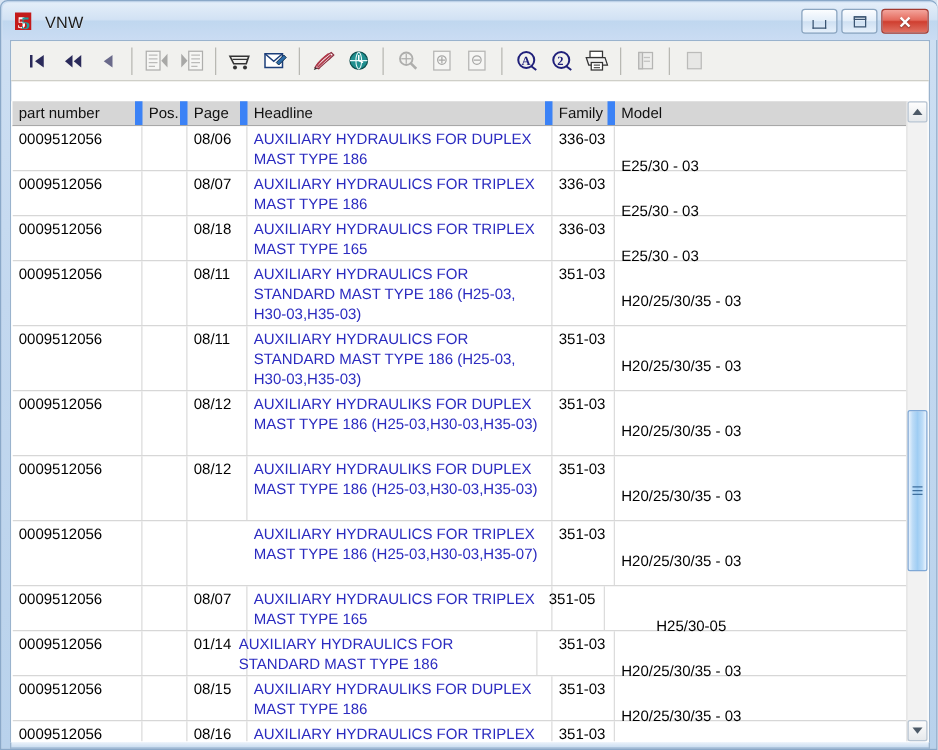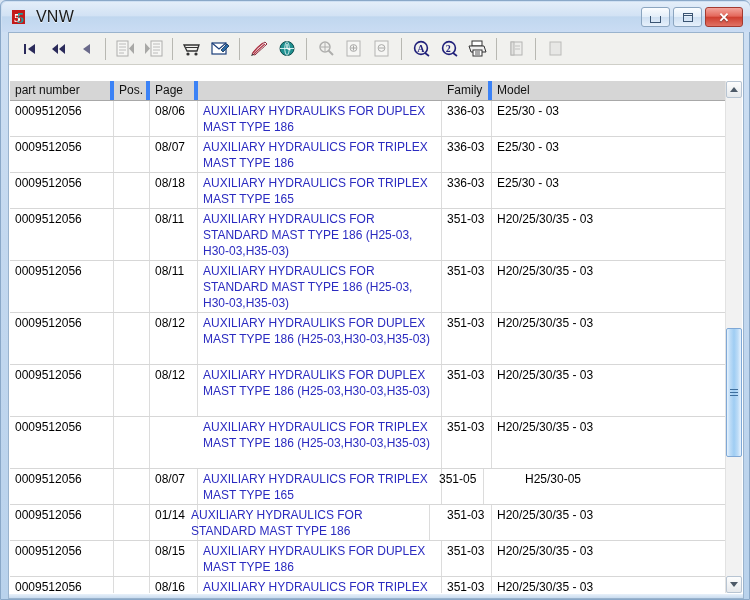--- a/index.html
+++ b/index.html
@@ -23,21 +23,21 @@
     box-sizing:border-box;
     background:linear-gradient(to bottom,#e4eef9 0%,#d2e2f4 45%,#c0d7ef 50%,#cadcf3 100%);
     border-radius:5px 5px 0 0;
     display:flex;align-items:center;
   }
   #app-icon{
     width:18px;height:17px;margin-left:9px;margin-right:7px;
     position:relative;flex:none;
   }
   #title-text{
-    font-size:16px;color:#1a1a1a;letter-spacing:.2px;
+    font-size:13px;color:#1a1a1a;letter-spacing:.2px;
     text-shadow:0 1px 0 rgba(255,255,255,.7);
   }
   #winbtns{position:absolute;right:7px;top:5px;display:flex;gap:3px;}
   .winbtn{
     width:29px;height:20px;box-sizing:border-box;
     border:1px solid #8ba5c0;border-radius:3px;
     background:linear-gradient(to bottom,#fbfdff 0%,#e3eef9 48%,#cfe0f2 52%,#e6f0fb 100%);
     display:flex;align-items:center;justify-content:center;
     position:relative;
   }
@@ -90,40 +90,40 @@
   #gridwrap{position:absolute;left:0;top:48px;right:0;bottom:0;background:#fff;}
   #headrow{
     position:absolute;left:1px;top:0;right:17px;height:19px;
     background:#d6d6d6;
     border-bottom:1px solid #a8a8a8;
     font-size:12px;color:#111;
   }
   #headrow .hc{
     position:absolute;top:0;height:19px;line-height:19px;
     padding-left:5px;box-sizing:border-box;
-    border-right:4px solid #3b82f6;
+    border-right:6px solid #3b82f6;
     overflow:hidden;white-space:nowrap;
   }
   #headrow .hc.last{border-right:none;}
 
   #rowsclip{
     position:absolute;left:1px;top:20px;right:17px;bottom:1px;
     overflow:hidden;background:#fff;
   }
   .row{position:relative;border-bottom:1px solid #d7d7d7;box-sizing:border-box;}
   .cell{
     position:absolute;top:0;box-sizing:border-box;
     padding:2px 4px 0 5px;
     font-size:12px;line-height:16px;
     border-right:1px solid #dcdcdc;
     height:100%;
     overflow:hidden;
     color:#000;
   }
-  .cell.last{border-right:none;}
+  .cell.last{border-right:none;margin-top:22px;}
   .cell.head{color:#2b2bc0;}
 
   
   #vscroll{
     position:absolute;right:1px;top:0;width:16px;bottom:1px;
     background:#f2f2f2;border-left:1px solid #e2e2e2;
   }
   .sbbtn{
     position:absolute;left:0;width:16px;height:17px;box-sizing:border-box;
     border:1px solid #b7c4d2;border-radius:2px;
@@ -323,20 +323,21 @@
           </svg>
       </div>
     </div>
 
 
     <div id="gridwrap">
       <div id="headrow">
           <div class="hc" style="left: 0px; width: 104px;">part number</div>
           <div class="hc" style="left: 104px; width: 36px;">Pos.</div>
           <div class="hc" style="left: 140px; width: 48px;">Page</div>
+          <div class="hc" style="left: 188px; width: 244px;">Headline</div>
           <div class="hc" style="left: 432px; width: 50px;">Family</div>
           <div class="hc last" style="left: 482px; width: 236px;">Model</div>
         </div>
       <div id="rowsclip">
           <div class="row" style="height: 36px;">
             <div class="cell" style="left: 0px; width: 104px;">0009512056</div>
             <div class="cell" style="left: 104px; width: 36px;"></div>
             <div class="cell" style="left: 140px; width: 48px;">08/06</div>
             <div class="cell head" style="left: 188px; width: 244px;">AUXILIARY HYDRAULIKS FOR DUPLEX MAST TYPE 186</div>
             <div class="cell" style="left: 432px; width: 50px;">336-03</div>
@@ -386,21 +387,21 @@
             <div class="cell" style="left: 0px; width: 104px;">0009512056</div>
             <div class="cell" style="left: 104px; width: 36px;"></div>
             <div class="cell" style="left: 140px; width: 48px;">08/12</div>
             <div class="cell head" style="left: 188px; width: 244px;">AUXILIARY HYDRAULIKS FOR DUPLEX MAST TYPE 186 (H25-03,H30-03,H35-03)</div>
             <div class="cell" style="left: 432px; width: 50px;">351-03</div>
             <div class="cell last" style="left: 482px; width: 236px;">H20/25/30/35 - 03</div>
           </div>
           <div class="row" style="height: 52px;">
             <div class="cell" style="left: 0px; width: 104px;">0009512056</div>
             <div class="cell" style="left: 104px; width: 36px;"></div>
-            <div class="cell head" style="left: 188px; width: 244px;">AUXILIARY HYDRAULICS FOR TRIPLEX MAST TYPE 186 (H25-03,H30-03,H35-03)</div>
+            <div class="cell head" style="left: 188px; width: 244px;">AUXILIARY HYDRAULICS FOR TRIPLEX MAST TYPE 186 (H25-03,H30-03,H35-07)</div>
             <div class="cell" style="left: 432px; width: 50px;">351-03</div>
             <div class="cell last" style="left: 482px; width: 236px;">H20/25/30/35 - 03</div>
           </div>
           <div class="row" style="height: 36px;">
             <div class="cell" style="left: 0px; width: 104px;">0009512056</div>
             <div class="cell" style="left: 104px; width: 36px;"></div>
             <div class="cell" style="left: 140px; width: 48px;">08/07</div>
             <div class="cell head" style="left: 188px; width: 244px;">AUXILIARY HYDRAULICS FOR TRIPLEX MAST TYPE 165</div>
             <div class="cell" style="left: 424px; width: 50px;">351-05</div>
             <div class="cell last" style="left: 510px; width: 236px;">H25/30-05</div>

